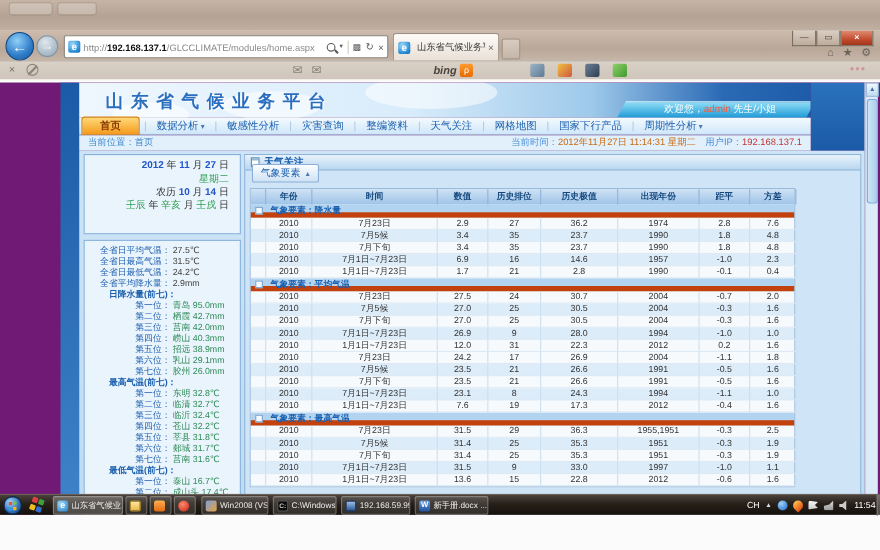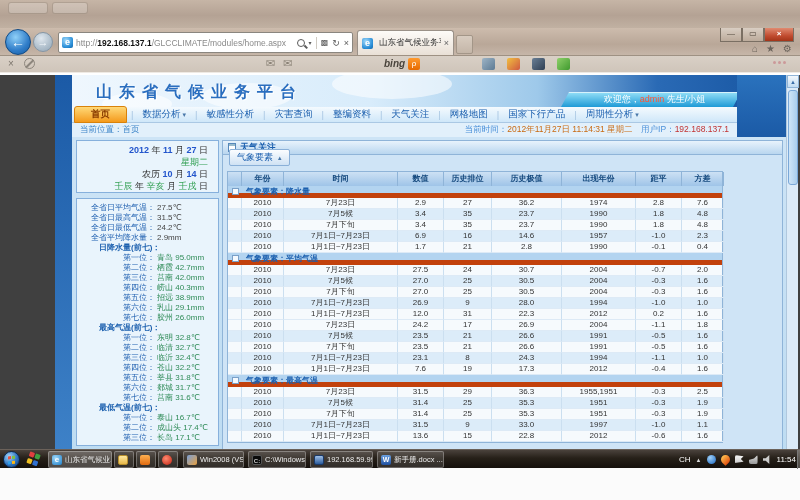--- a/index.html
+++ b/index.html
@@ -4,21 +4,21 @@
 <style>
 *{margin:0;padding:0;box-sizing:border-box}
 html,body{width:800px;height:500px;overflow:hidden}
 body{position:relative;font-family:"Liberation Sans","DejaVu Sans",sans-serif;background:#fff;cursor:default}
 
 #desktop-strip{position:absolute;left:0;top:0;width:800px;height:28px;background:linear-gradient(180deg,#c6b5a6,#b4a294 55%,#c1b1a2)}
 .ghost-win{position:absolute;top:2px;height:12px;border-radius:3px;background:rgba(255,255,255,.22);border:1px solid rgba(80,60,40,.25)}
 #browser{position:absolute;left:0;top:28px;width:800px;height:440px}
 .nav-row{position:absolute;left:0;top:0;width:800px;height:28px;background:linear-gradient(180deg,#cdbcad,#b9a798 60%,#c6b6a8);border-bottom:1px solid #9e9183}
 .cmd-row{position:absolute;left:0;top:28px;width:800px;height:17px;background:linear-gradient(180deg,#d9d0c6,#cfc5ba);border-bottom:1px solid #efeae4}
-.page{position:absolute;left:0;top:47px;width:800px;height:393px;background:#404040;overflow:hidden}
+.page{position:absolute;left:0;top:47px;width:800px;height:393px;background:#701a75;overflow:hidden}
 
 .btn-back{position:absolute;left:5px;top:1px;width:26px;height:26px;border-radius:50%;background:radial-gradient(circle at 40% 30%,#8fd0f8,#2f7cc8 60%,#155a9e);border:1px solid #0f4a86;color:#fff;font-size:14px;line-height:24px;text-align:center}
 .btn-fwd{position:absolute;left:33px;top:4px;width:20px;height:20px;border-radius:50%;background:radial-gradient(circle at 40% 30%,#dfe7ee,#aebecb 60%,#93a5b4);border:1px solid #8496a6;color:#f5f8fb;font-size:11px;line-height:18px;text-align:center}
 
 .url-field{position:absolute;left:58px;top:4px;width:295px;height:21px;background:#fff;border:1px solid #8a867f;border-radius:2px;display:flex;align-items:center;padding:0 3px;font-size:8.5px;white-space:nowrap;overflow:hidden}
 .fav{width:11px;height:11px;border-radius:2px;background:radial-gradient(circle at 35% 30%,#9fd8fa,#2b8fd8 65%,#1266a8);color:#fff;font-size:9px;line-height:11px;text-align:center;font-weight:bold;flex:0 0 auto;margin-right:3px}
 .url-dim{color:#8a8a8a}.url-host{color:#111;font-weight:bold}
 .url-tools{margin-left:auto;display:flex;align-items:center;gap:4px;color:#5b5b5b;font-size:9px}
 .mag{width:8px;height:8px;border:1.5px solid #5b5b5b;border-radius:50%;position:relative}
 .mag::after{content:"";position:absolute;left:6px;top:6px;width:4px;height:1.5px;background:#5b5b5b;transform:rotate(45deg)}
@@ -31,21 +31,21 @@
 .win-btns{position:absolute;right:6px;top:0;display:flex}
 .win-btn{width:22px;height:14px;border:1px solid #7a6f63;border-top:none;background:linear-gradient(180deg,#d9cec3,#bcab9b);color:#4c4338;font-size:8px;line-height:12px;text-align:center}
 .win-btn.close{width:30px;background:linear-gradient(180deg,#e08a70,#c14c30 60%,#a33418);color:#fff;font-weight:bold}
 
 .hsg{position:absolute;right:8px;top:15px;display:flex;gap:8px;color:#6b645c;font-size:10px}
 
 .cmd-left{position:absolute;left:8px;top:2px;display:flex;gap:10px;align-items:center;color:#7c756c;font-size:10px}
 .slash-circle{width:11px;height:11px;border:1.5px solid #8d867d;border-radius:50%;position:relative}
 .slash-circle::after{content:"";position:absolute;left:-1px;top:4px;width:11px;height:1.5px;background:#8d867d;transform:rotate(-45deg)}
 .cmd-mails{position:absolute;left:266px;top:1px;display:flex;gap:8px;color:#8a8276;font-size:11px}
-.bing{position:absolute;left:384px;top:2px;display:flex;align-items:flex-start;gap:3px}
+.bing{position:absolute;left:394px;top:2px;display:flex;align-items:center;gap:3px}
 .bing-word{font-size:10px;font-weight:bold;color:#4a443c;font-style:italic}
 .bing-box{width:12px;height:12px;background:linear-gradient(180deg,#ff9a2e,#e66a00);border-radius:2px;color:#fff;font-size:8px;line-height:12px;text-align:center}
 .addons{position:absolute;left:482px;top:2px;display:flex;gap:12px;align-items:center}
 .addon{width:13px;height:12px;border-radius:2px}
 .addon.a1{background:linear-gradient(135deg,#9db4c6,#5d7a93)}
 .addon.a2{background:linear-gradient(135deg,#f0c040,#d05840)}
 .addon.a3{background:linear-gradient(135deg,#6a7f96,#2f3f52)}
 .addon.a4{background:linear-gradient(135deg,#8fd06a,#3f9a2e)}
 .cmd-dots{position:absolute;right:14px;top:5px;display:flex;gap:2px}
 .cmd-dots i{width:3px;height:3px;border-radius:50%;background:#c99}
@@ -67,21 +67,21 @@
 .crumb{color:#3f86c9}
 .status-right{margin-left:auto;white-space:nowrap}
 .st-label{color:#4a90d9}.st-time{color:#c96a12}.st-ip{color:#c23333}
 .pagebody{position:absolute;left:72px;top:62px;width:714px;height:331px;background:linear-gradient(180deg,#cde4f6,#bddcf2)}
 
 .panel-hd{height:14px;background:linear-gradient(180deg,#e8f3fc,#b9d6ef);border-bottom:1px solid #8fb4d8;display:flex;align-items:center;gap:4px;padding:0 5px;color:#1b5fae;font-weight:bold;font-size:9px;white-space:nowrap}
 .ic-cal{width:9px;height:9px;background:#fff;border:1px solid #b33;border-top:3px solid #d44;flex:0 0 auto}
 .ic-doc{width:8px;height:9px;background:#fff;border:1px solid #5588bb;box-shadow:inset 0 2px 0 #9bc;flex:0 0 auto}
 .sidebar{position:absolute;left:4px;top:3px;width:143px}
 .sb-panel{border:1px solid #86b0dc;background:#e9f4fc;margin-bottom:5px}
-.sb-body{padding:3px 6px 0 2px}
+.sb-body{padding:3px 6px 20px 2px}
 .date-line{text-align:right;font-size:9px;line-height:12px;white-space:nowrap;padding-right:4px}
 .tok-n{color:#2255cc;font-weight:bold}.tok-p{color:#333}.tok-g{color:#2e9e4f}
 .sb-line{display:flex;font-size:8px;line-height:10px;white-space:nowrap}
 .sb-label{width:76px;text-align:right;color:#2060b0;flex:0 0 auto}
 .sb-val{color:#444;padding-left:2px}
 .sb-val.green{color:#2e8b57}
 .sb-group-title{font-size:8px;line-height:10px;color:#1b5fae;font-weight:bold;padding-left:20px;white-space:nowrap}
 
 .main-panel{position:absolute;left:150px;top:3px;width:561px;height:327px;border:1px solid #8fb4d8;background:#cfe4f6}
 .filter-btn{position:absolute;left:6px;top:8px;height:17px;padding:0 7px;background:linear-gradient(180deg,#fbfdff,#cfe2f4);border:1px solid #8ab0d8;border-radius:2px;font-size:9px;color:#1b5fae;display:flex;align-items:center;gap:3px}

